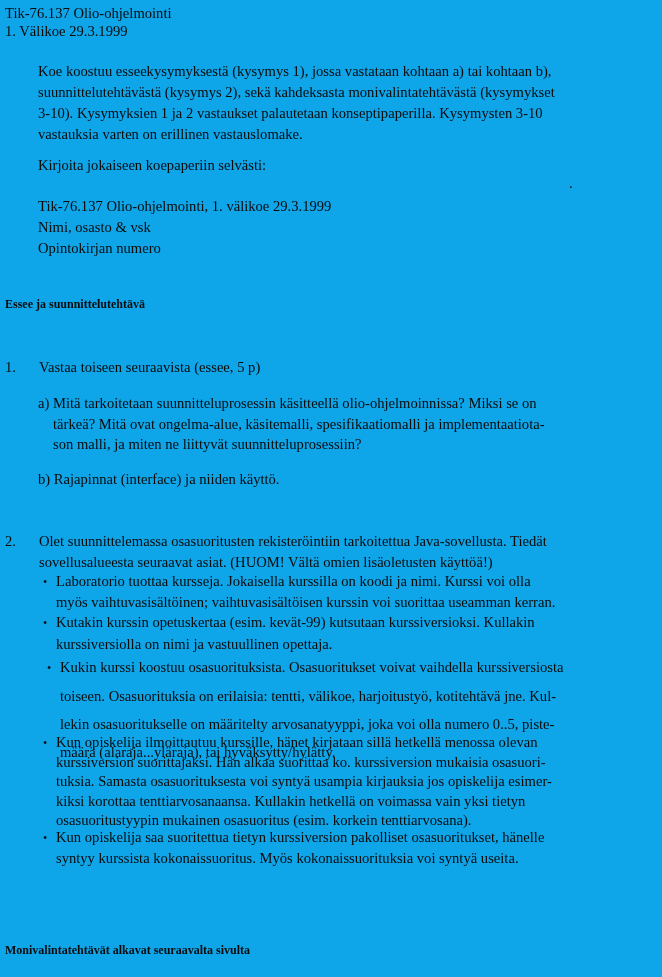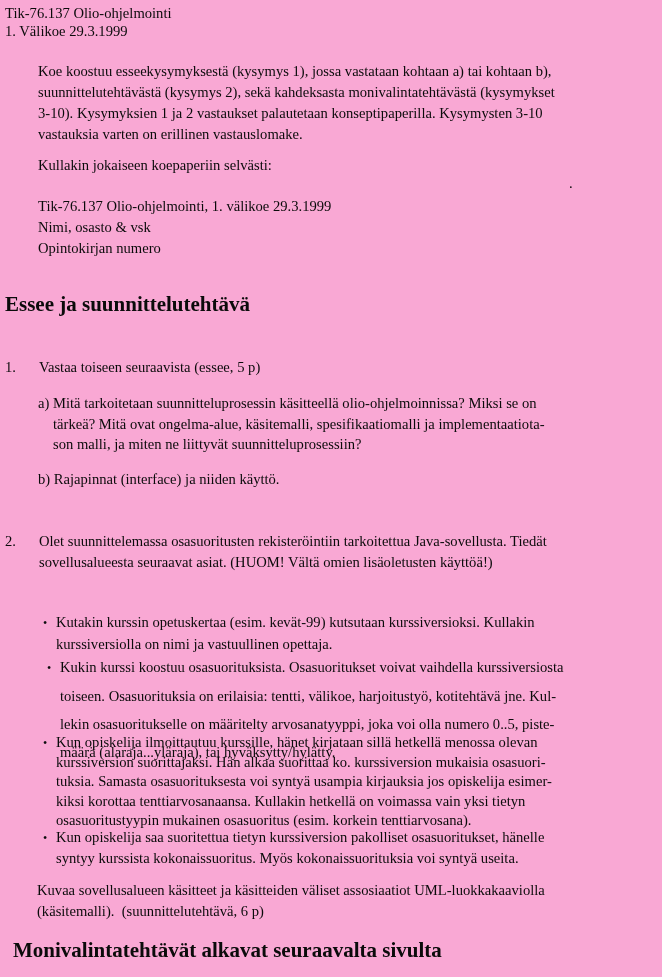--- a/index.html
+++ b/index.html
@@ -8,40 +8,40 @@
     width:662px;
     height:977px;
     background:#ffffff;
     overflow:hidden;
     font-family:"Liberation Serif","DejaVu Serif",serif;
     font-size:14.6px;
     color:#0b0b0b;
   }
   .abs{position:absolute}
   .txt{white-space:pre;line-height:20.9px}
-  .h{font-weight:700;font-size:21px;white-space:pre;line-height:20px}
+  .h{font-weight:700;font-size:12px;white-space:pre;line-height:20px}
   .hang{padding-left:15px;text-indent:-15px}
   .bullet{padding-left:13px;text-indent:-13px}
   .dot{display:inline-block;width:13px;text-indent:0;font-size:12px}
   .it{}
 </style>
 </head>
 <body>
 
-<div class="page" style="background: #f9a8d4; color: rgb(11, 11, 11);">
+<div class="page" style="background: #0ea5e9; color: rgb(11, 11, 11);">
 
   <div class="txt abs" style="left:5px;top:5px;line-height:17.5px">Tik-76.137 Olio-ohjelmointi
 1. Välikoe 29.3.1999</div>
 
   <div class="txt abs" style="left:38px;top:61px;line-height:20.9px"><span>Koe koostuu esseekysymyksestä (kysymys 1), jossa vastataan kohtaan a) </span><span class="it">tai</span><span> kohtaan b),
 suunnittelutehtävästä (kysymys 2), sekä kahdeksasta monivalintatehtävästä (kysymykset
 3-10). Kysymyksien 1 ja 2 vastaukset palautetaan konseptipaperilla. Kysymysten 3-10
 vastauksia varten on erillinen vastauslomake.</span></div>
 
-  <div class="txt abs" style="left:38px;top:155px">Kullakin jokaiseen koepaperiin selvästi:</div>
+  <div class="txt abs" style="left:38px;top:155px">Kirjoita jokaiseen koepaperiin selvästi:</div>
 
   <div class="abs" style="left:569px;top:176px;line-height:14px">.</div>
 
   <div class="txt abs" style="left:38px;top:196px;line-height:21px">Tik-76.137 Olio-ohjelmointi, 1. välikoe 29.3.1999
 Nimi, osasto &amp; vsk
 Opintokirjan numero</div>
 
   <div class="h abs" style="left:5px;top:294px">Essee ja suunnittelutehtävä</div>
 
   <div class="txt abs" style="left:5px;top:357px">1.</div>
@@ -50,36 +50,36 @@
   <div class="txt abs hang" style="left:38px;top:469px">b) Rajapinnat (interface) ja niiden käyttö.</div>
 
   <div class="txt abs hang" style="left:38px;top:393px;line-height:20.6px">a) Mitä tarkoitetaan suunnitteluprosessin käsitteellä olio-ohjelmoinnissa? Miksi se on
 tärkeä? Mitä ovat ongelma-alue, käsitemalli, spesifikaatiomalli ja implementaatiota-
 son malli, ja miten ne liittyvät suunnitteluprosessiin?</div>
 
   <div class="txt abs" style="left:5px;top:531px">2.</div>
   <div class="txt abs" style="left:39px;top:531px;line-height:21px">Olet suunnittelemassa osasuoritusten rekisteröintiin tarkoitettua Java-sovellusta. Tiedät
 sovellusalueesta seuraavat asiat. (HUOM! Vältä omien lisäoletusten käyttöä!)</div>
 
+  <div class="txt abs bullet" style="left:43px;top:571px;line-height:20.3px"><span class="dot">•</span><span>Laboratorio tuottaa kursseja. Jokaisella kurssilla on koodi ja nimi. Kurssi voi olla
+myös vaihtuvasisältöinen; vaihtuvasisältöisen kurssin voi suorittaa useamman kerran.</span></div>
 
   <div class="txt abs bullet" style="left:43px;top:612px;line-height:21px"><span class="dot">•</span><span>Kutakin kurssin opetuskertaa (esim. kevät-99) kutsutaan kurssiversioksi. Kullakin
 kurssiversiolla on nimi ja vastuullinen opettaja.</span></div>
 
   <div class="txt abs bullet" style="left:47px;top:653px;line-height:28px"><span class="dot">•</span><span>Kukin kurssi koostuu osasuorituksista. Osasuoritukset voivat vaihdella kurssiversiosta
 toiseen. Osasuorituksia on erilaisia: tentti, välikoe, harjoitustyö, kotitehtävä jne. Kul-
 lekin osasuoritukselle on määritelty arvosanatyyppi, joka voi olla numero 0..5, piste-
 määrä (alaraja...yläraja), tai hyväksytty/hylätty.</span></div>
 
   <div class="txt abs bullet" style="left:43px;top:733px;line-height:19.2px"><span class="dot">•</span><span>Kun opiskelija ilmoittautuu kurssille, hänet kirjataan sillä hetkellä menossa olevan
 kurssiversion suorittajaksi. Hän alkaa suorittaa ko. kurssiversion mukaisia osasuori-
 tuksia. Samasta osasuorituksesta voi syntyä usampia kirjauksia jos opiskelija esimer-
 kiksi korottaa tenttiarvosanaansa. Kullakin hetkellä on voimassa vain yksi tietyn
 osasuoritustyypin mukainen osasuoritus (esim. korkein tenttiarvosana).</span></div>
 
   <div class="txt abs bullet" style="left:43px;top:827px;line-height:20.3px"><span class="dot">•</span><span>Kun opiskelija saa suoritettua tietyn kurssiversion pakolliset osasuoritukset, hänelle
 syntyy kurssista kokonaissuoritus. Myös kokonaissuorituksia voi syntyä useita.</span></div>
 
-  <div class="txt abs" style="left:37px;top:880px;line-height:20.6px">Kuvaa sovellusalueen käsitteet ja käsitteiden väliset assosiaatiot UML-luokkakaaviolla
-(käsitemalli).  (suunnittelutehtävä, 6 p)</div>
 
-  <div class="h abs" style="left:13px;top:940px">Monivalintatehtävät alkavat seuraavalta sivulta</div>
+  <div class="h abs" style="left:5px;top:940px">Monivalintatehtävät alkavat seuraavalta sivulta</div>
 
 </div>
 
 </body></html>

